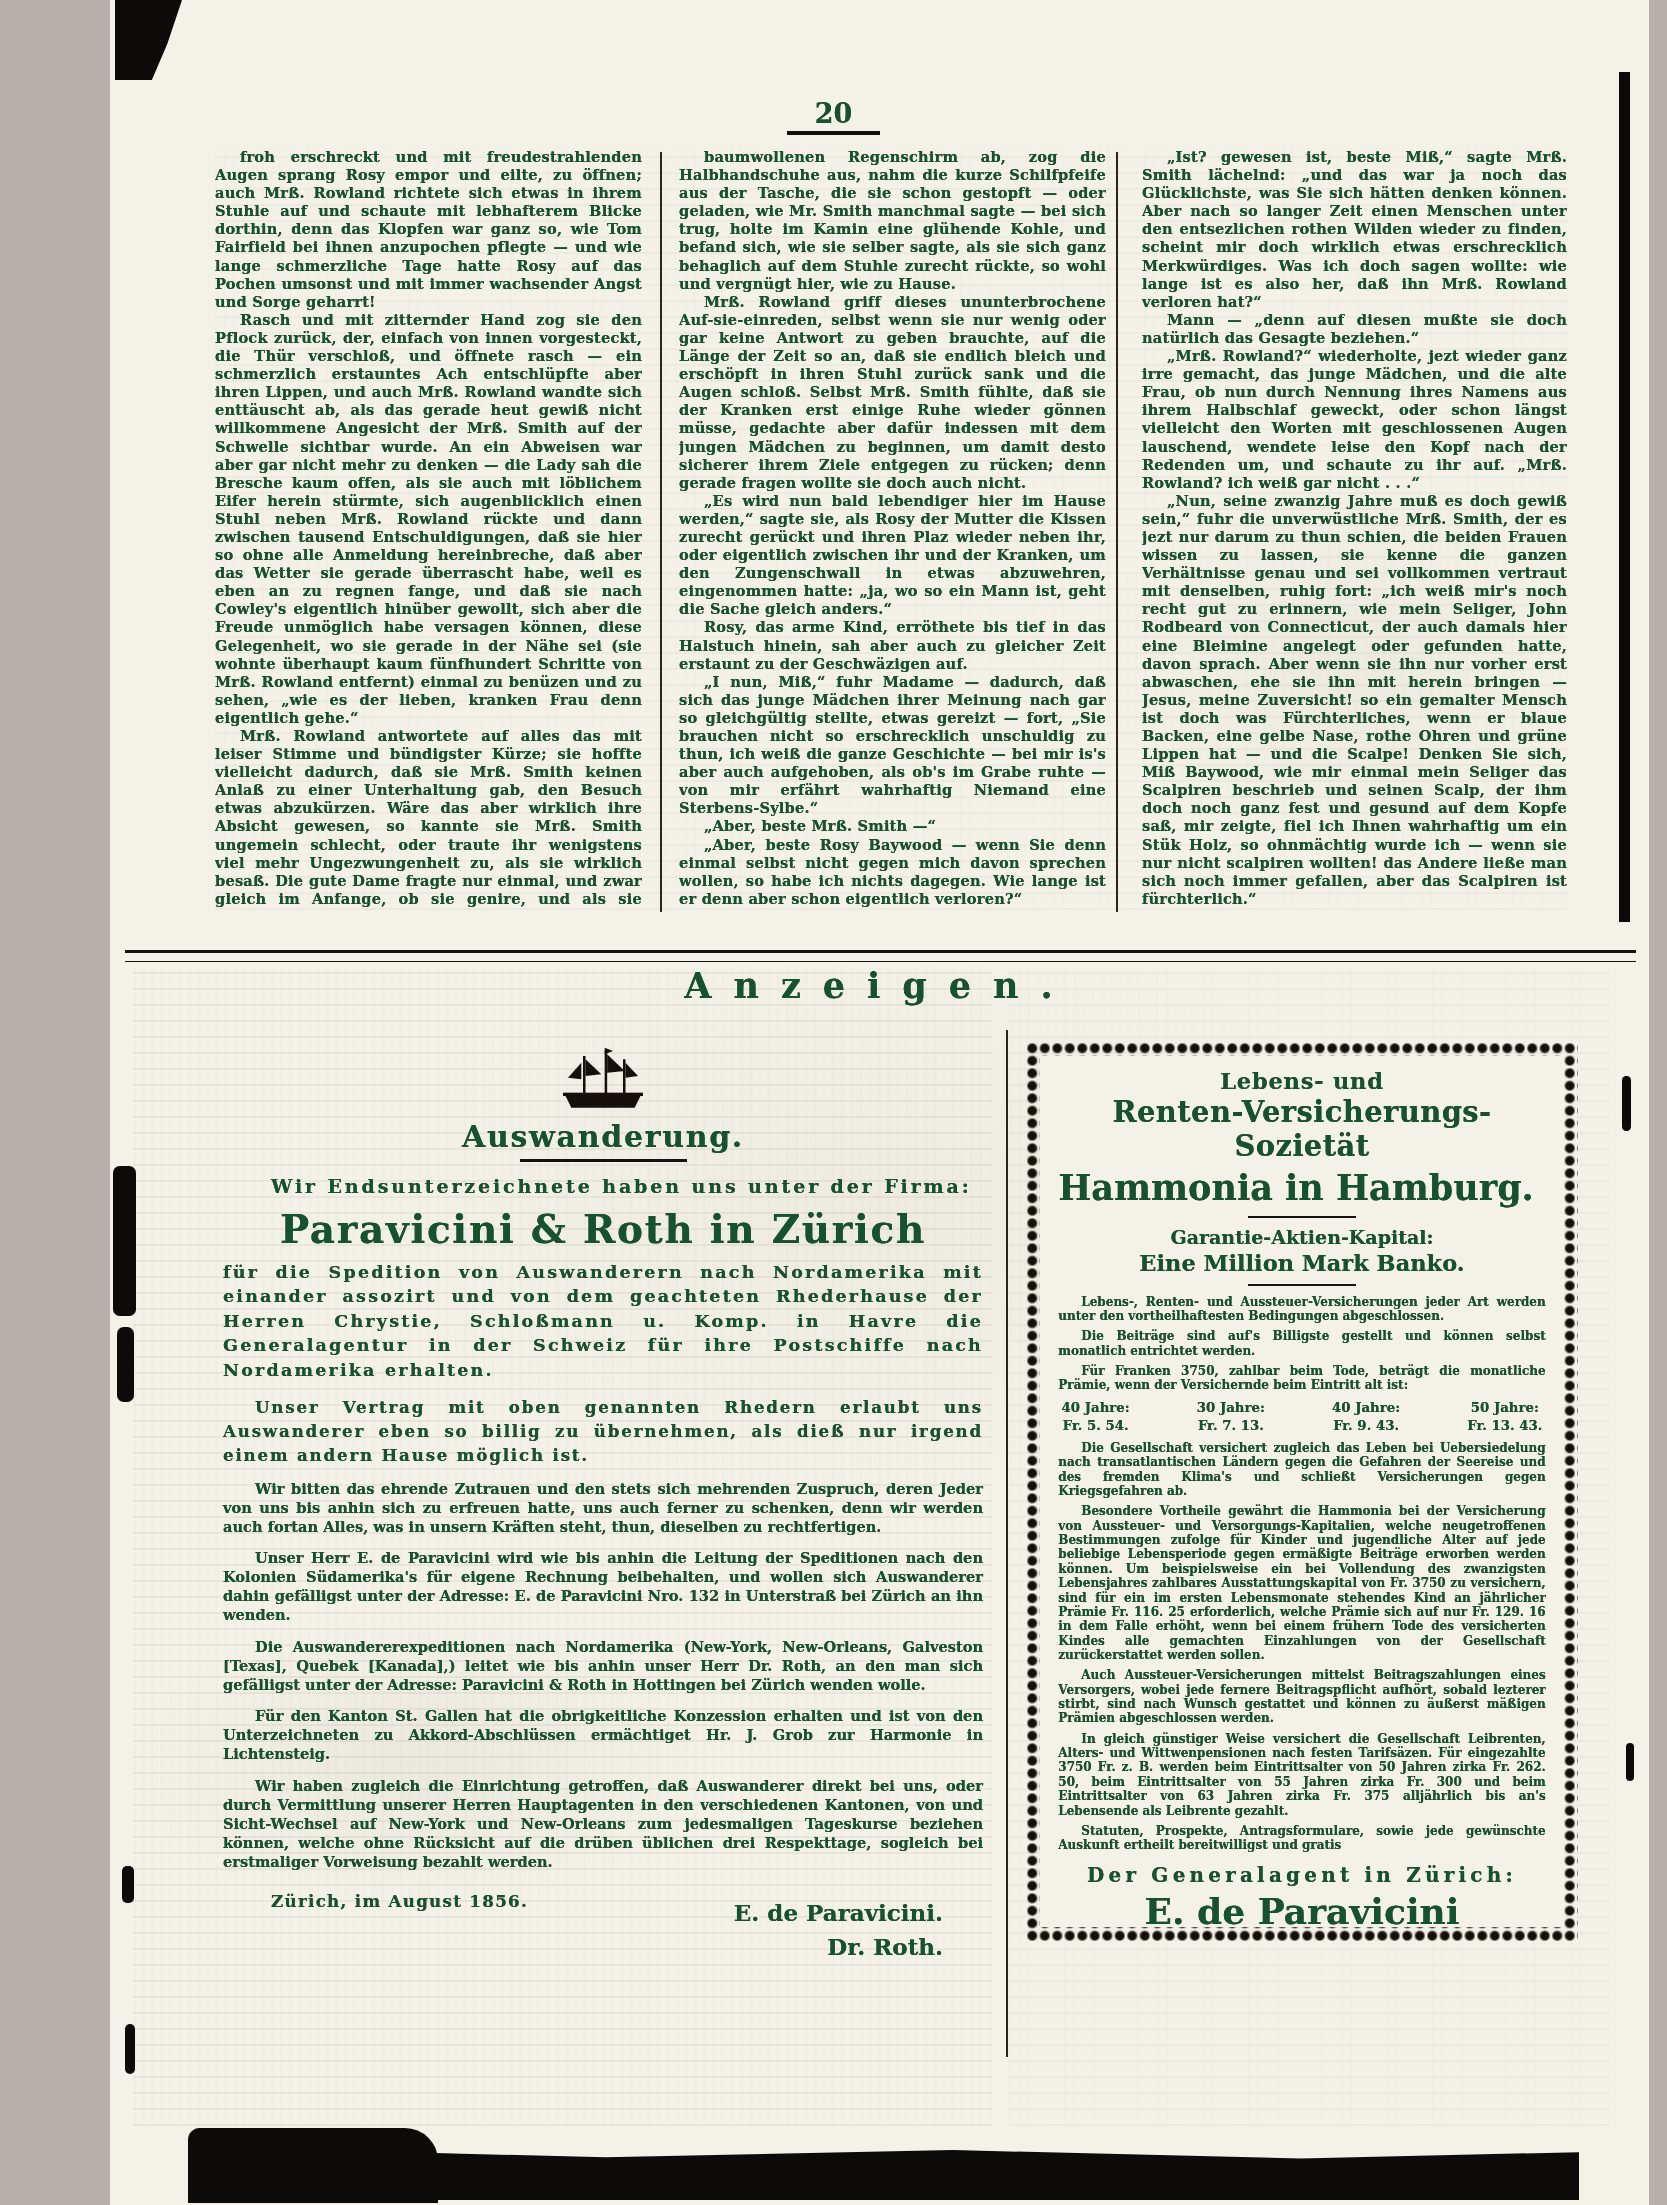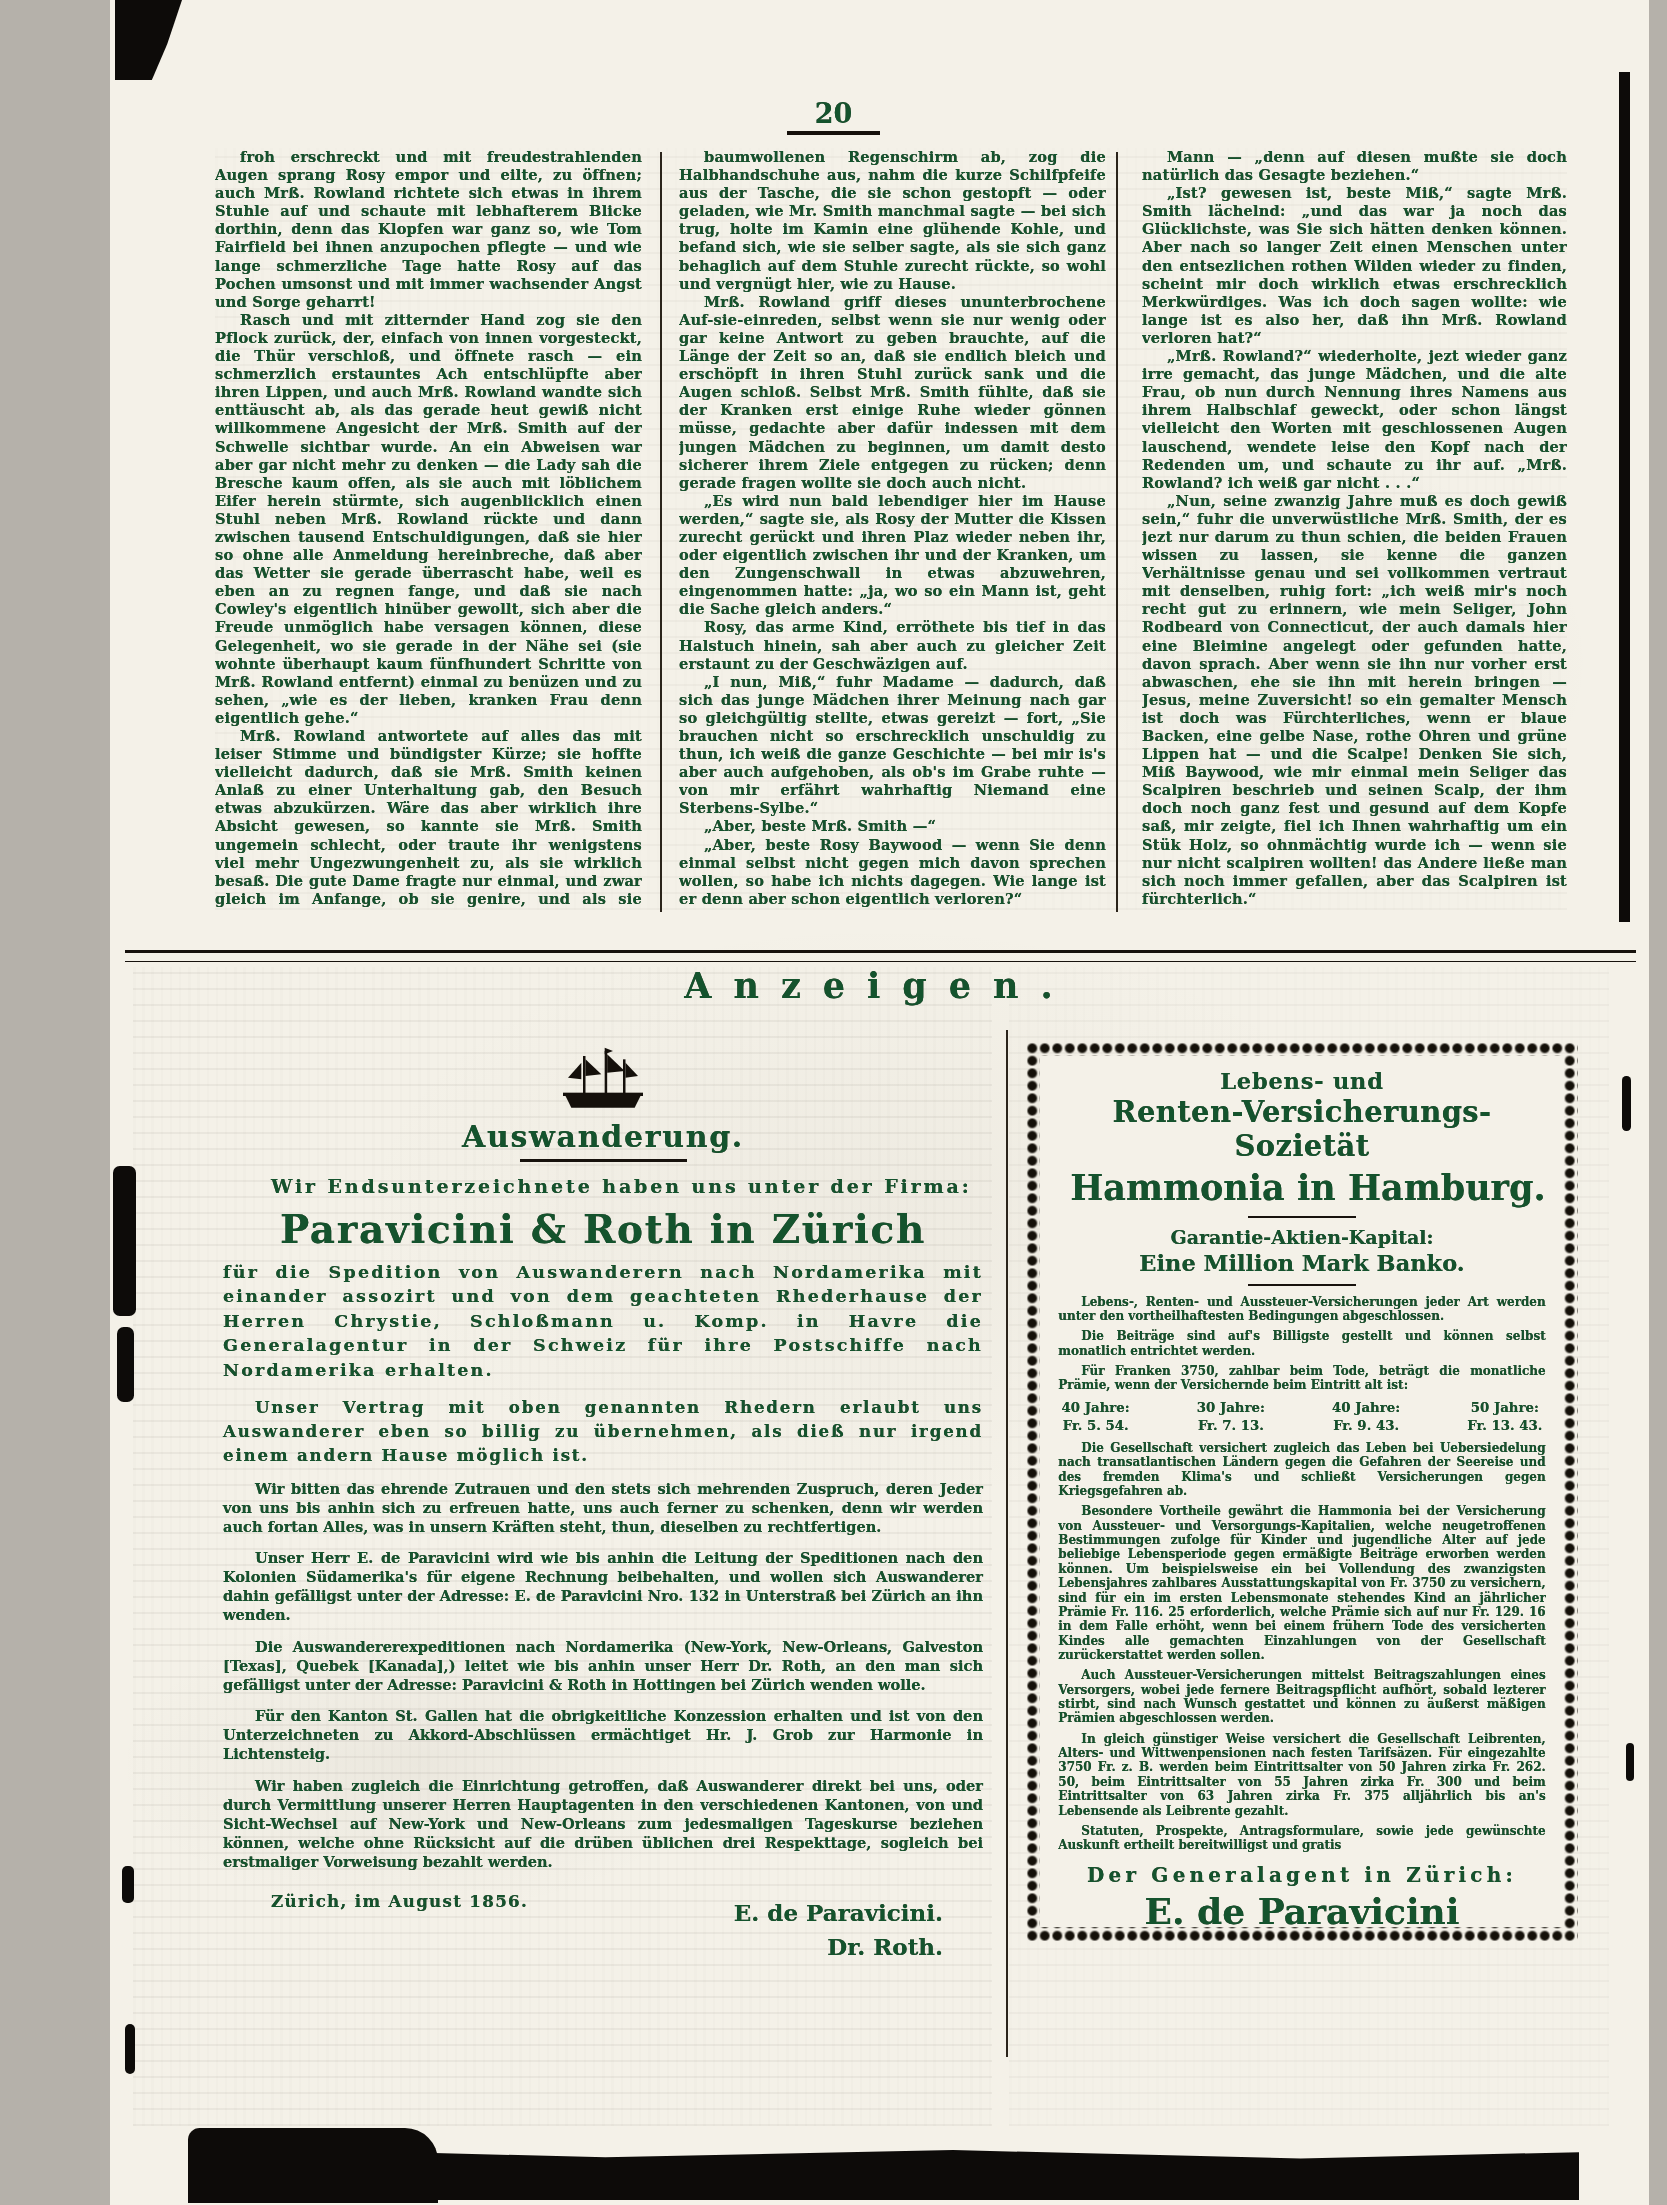--- a/index.html
+++ b/index.html
@@ -49,21 +49,21 @@
   .emi-date{margin-top:20px;padding-left:48px;font-size:16.7px;font-weight:700;letter-spacing:1.3px;}
   .emi-sign{position:absolute;right:40px;bottom:97px;text-align:right;font-size:23px;font-weight:700;line-height:1.45;}
   
   .ins{position:absolute;left:1026px;top:1042px;width:552px;height:899px;
        background-image:radial-gradient(circle, #141009 3.8px, rgba(20,16,9,.6) 4.6px, transparent 5.8px);
        background-size:12.5px 12.5px;background-position:0 0;}
   .ins-inner{position:absolute;left:14px;top:14px;right:14px;bottom:14px;background:#f4f1e8;
              padding:11.7px 18.3px;overflow:hidden;box-sizing:border-box;}
   .ins-l1{text-align:center;font-size:22.5px;font-weight:700;letter-spacing:0.8px;}
   .ins-l2{text-align:center;font-size:29px;font-weight:700;letter-spacing:0.4px;margin-top:1.7px;}
-  .ins-l3{text-align:right;font-size:35px;font-weight:700;margin-top:3.3px;}
+  .ins-l3{text-align:left;font-size:35px;font-weight:700;margin-top:3.3px;}
   .ins-rule{width:108px;height:0;border-top:2.5px solid #17120d;margin:8.3px auto;}
   .ins-cap1{text-align:center;font-size:19px;font-weight:700;}
   .ins-cap2{text-align:center;font-size:22.5px;font-weight:700;margin-top:1.7px;}
   .ins p.body{font-size:12px;font-weight:700;line-height:1.2;text-align:justify;
               text-indent:23px;margin:5.8px 0 0 0;}
   .premiums{display:flex;justify-content:space-between;margin:6.7px 3.3px 1.7px 3.3px;}
   .premiums .cell{text-align:center;font-size:13.3px;font-weight:700;line-height:1.35;}
   .ins-agent-label{text-align:center;font-size:20px;font-weight:700;letter-spacing:4.2px;margin-top:10px;}
   .ins-agent-name{text-align:center;font-size:36px;font-weight:700;margin-top:3.3px;}
 </style>
@@ -91,22 +91,22 @@
       <p>baumwollenen Regenschirm ab, zog die Halbhandschuhe aus, nahm die kurze Schilfpfeife aus der Tasche, die sie schon gestopft — oder geladen, wie Mr. Smith manchmal sagte — bei sich trug, holte im Kamin eine glühende Kohle, und befand sich, wie sie selber sagte, als sie sich ganz behaglich auf dem Stuhle zurecht rückte, so wohl und vergnügt hier, wie zu Hause.</p>
       <p>Mrß. Rowland griff dieses ununterbrochene Auf-sie-einreden, selbst wenn sie nur wenig oder gar keine Antwort zu geben brauchte, auf die Länge der Zeit so an, daß sie endlich bleich und erschöpft in ihren Stuhl zurück sank und die Augen schloß. Selbst Mrß. Smith fühlte, daß sie der Kranken erst einige Ruhe wieder gönnen müsse, gedachte aber dafür indessen mit dem jungen Mädchen zu beginnen, um damit desto sicherer ihrem Ziele entgegen zu rücken; denn gerade fragen wollte sie doch auch nicht.</p>
       <p>„Es wird nun bald lebendiger hier im Hause werden,“ sagte sie, als Rosy der Mutter die Kissen zurecht gerückt und ihren Plaz wieder neben ihr, oder eigentlich zwischen ihr und der Kranken, um den Zungenschwall in etwas abzuwehren, eingenommen hatte: „ja, wo so ein Mann ist, geht die Sache gleich anders.“</p>
       <p>Rosy, das arme Kind, erröthete bis tief in das Halstuch hinein, sah aber auch zu gleicher Zeit erstaunt zu der Geschwäzigen auf.</p>
       <p>„I nun, Miß,“ fuhr Madame — dadurch, daß sich das junge Mädchen ihrer Meinung nach gar so gleichgültig stellte, etwas gereizt — fort, „Sie brauchen nicht so erschrecklich unschuldig zu thun, ich weiß die ganze Geschichte — bei mir is's aber auch aufgehoben, als ob's im Grabe ruhte — von mir erfährt wahrhaftig Niemand eine Sterbens-Sylbe.“</p>
       <p>„Aber, beste Mrß. Smith —“</p>
       <p>„Aber, beste Rosy Baywood — wenn Sie denn einmal selbst nicht gegen mich davon sprechen wollen, so habe ich nichts dagegen. Wie lange ist er denn aber schon eigentlich verloren?“</p>
       <p>„Verloren? also glauben auch Sie, daß er verloren ist?“ rief jezt Rosy in der Angst um den geliebten</p>
     </div>
     <div class="col col3">
+      <p>„Ist? gewesen ist, beste Miß,“ sagte Mrß. Smith lächelnd: „und das war ja noch das Glücklichste, was Sie sich hätten denken können. Aber nach so langer Zeit einen Menschen unter den entsezlichen rothen Wilden wieder zu finden, scheint mir doch wirklich etwas erschrecklich Merkwürdiges. Was ich doch sagen wollte: wie lange ist es also her, daß ihn Mrß. Rowland verloren hat?“</p>
       <p>Mann — „denn auf diesen mußte sie doch natürlich das Gesagte beziehen.“</p>
-      <p>„Ist? gewesen ist, beste Miß,“ sagte Mrß. Smith lächelnd: „und das war ja noch das Glücklichste, was Sie sich hätten denken können. Aber nach so langer Zeit einen Menschen unter den entsezlichen rothen Wilden wieder zu finden, scheint mir doch wirklich etwas erschrecklich Merkwürdiges. Was ich doch sagen wollte: wie lange ist es also her, daß ihn Mrß. Rowland verloren hat?“</p>
       <p>„Mrß. Rowland?“ wiederholte, jezt wieder ganz irre gemacht, das junge Mädchen, und die alte Frau, ob nun durch Nennung ihres Namens aus ihrem Halbschlaf geweckt, oder schon längst vielleicht den Worten mit geschlossenen Augen lauschend, wendete leise den Kopf nach der Redenden um, und schaute zu ihr auf. „Mrß. Rowland? ich weiß gar nicht . . .“</p>
       <p>„Nun, seine zwanzig Jahre muß es doch gewiß sein,“ fuhr die unverwüstliche Mrß. Smith, der es jezt nur darum zu thun schien, die beiden Frauen wissen zu lassen, sie kenne die ganzen Verhältnisse genau und sei vollkommen vertraut mit denselben, ruhig fort: „ich weiß mir's noch recht gut zu erinnern, wie mein Seliger, John Rodbeard von Connecticut, der auch damals hier eine Bleimine angelegt oder gefunden hatte, davon sprach. Aber wenn sie ihn nur vorher erst abwaschen, ehe sie ihn mit herein bringen — Jesus, meine Zuversicht! so ein gemalter Mensch ist doch was Fürchterliches, wenn er blaue Backen, eine gelbe Nase, rothe Ohren und grüne Lippen hat — und die Scalpe! Denken Sie sich, Miß Baywood, wie mir einmal mein Seliger das Scalpiren beschrieb und seinen Scalp, der ihm doch noch ganz fest und gesund auf dem Kopfe saß, mir zeigte, fiel ich Ihnen wahrhaftig um ein Stük Holz, so ohnmächtig wurde ich — wenn sie nur nicht scalpiren wollten! das Andere ließe man sich noch immer gefallen, aber das Scalpiren ist fürchterlich.“</p>
 
     </div>
   </div>
   <div class="rule-v colrule1"></div>
   <div class="rule-v colrule2"></div>
 
   <div class="double-rule" style="left:125px;top:950px;width:1511px;"></div>
   <div class="anzeigen ink">Anzeigen.</div>

